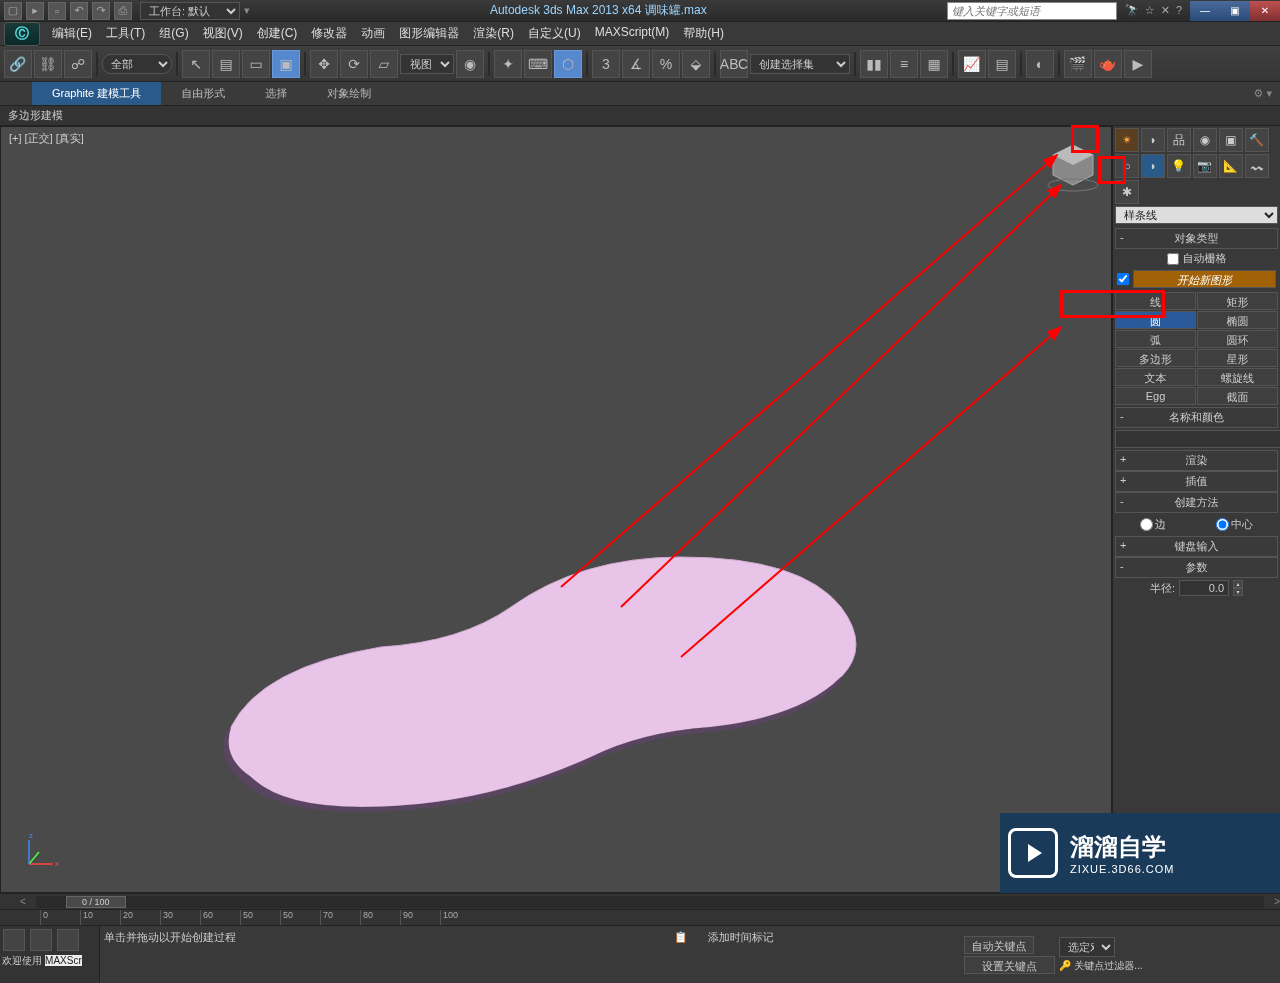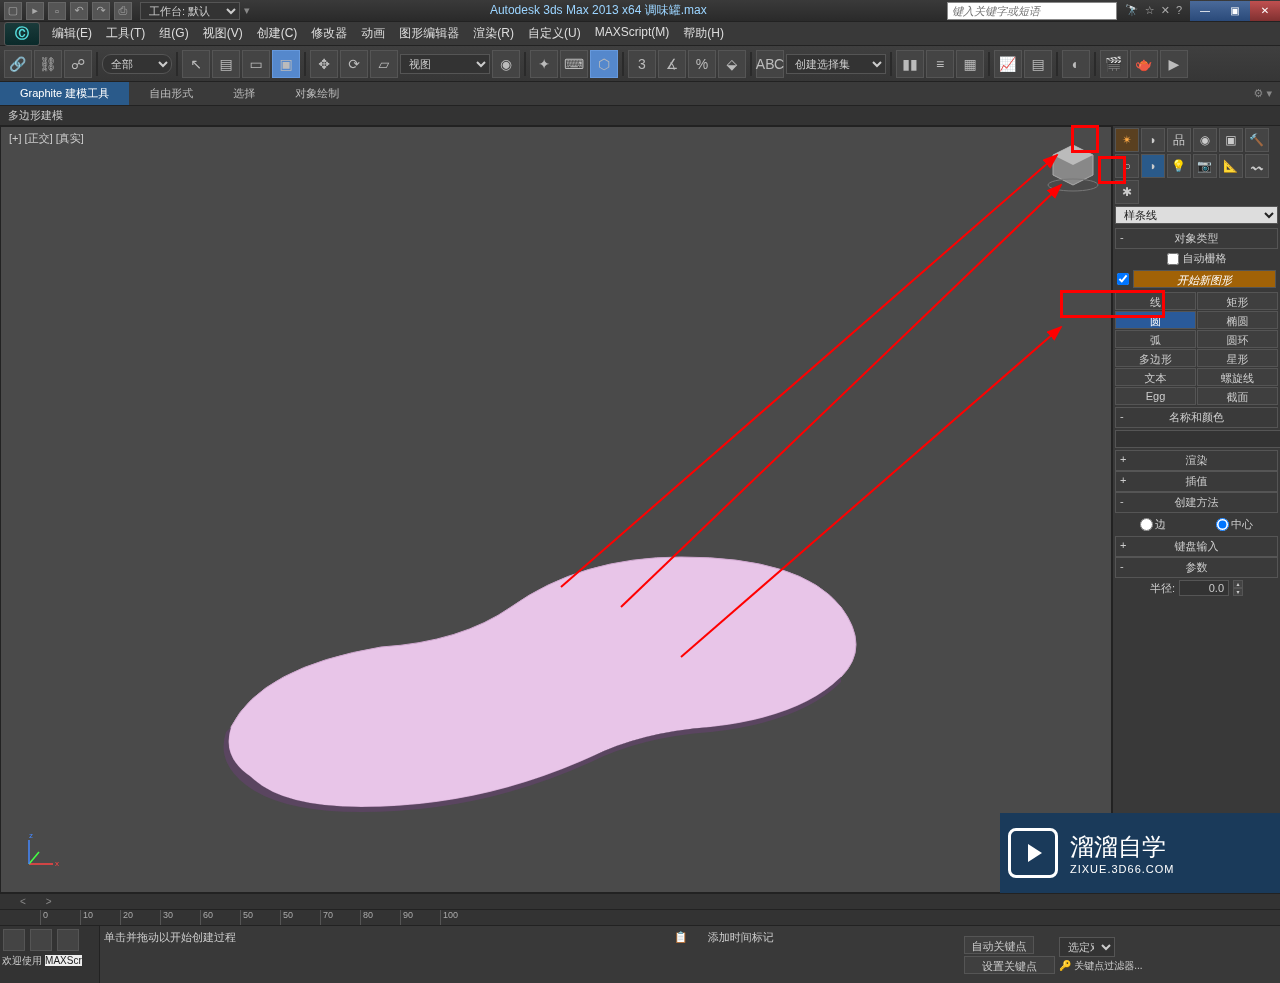--- a/index.html
+++ b/index.html
@@ -27,21 +27,21 @@
     
     .main-toolbar { height: 36px; background: linear-gradient(#3f3f3f, #363636); display: flex; align-items: center; border-bottom: 1px solid #222; padding: 0 4px; gap: 2px; }
     .tool-btn { width: 28px; height: 28px; background: #444; border: 1px solid #555; display: flex; align-items: center; justify-content: center; color: #bbb; font-size: 14px; }
     .tool-btn.active { background: #5588cc; border-color: #6699dd; }
     .tool-sep { width: 2px; height: 24px; background: #2a2a2a; margin: 0 2px; }
     .filter-dd { background: #333; border: 1px solid #555; color: #ccc; height: 20px; padding: 0 4px; font-size: 11px; }
     
     
     .ribbon { height: 24px; background: #3a3a3a; display: flex; align-items: center; border-bottom: 1px solid #222; }
     .ribbon-tab { padding: 4px 20px; color: #bbb; font-size: 11px; }
-    .ribbon-tab.active { background: #2a5a8a; color: #fff; }
+    .ribbon-tab.active { background: #2a5a8a; color: #fff; margin-left: 32px; }
     .ribbon-end { margin-left: auto; padding-right: 8px; color: #888; }
     
     .subribbon { height: 20px; background: #333; display: flex; align-items: center; padding-left: 8px; font-size: 11px; border-bottom: 1px solid #222; }
     
     
     .main-area { display: flex; height: calc(100% - 126px - 90px); }
     
     .viewport-area { flex: 1; background: #4a4a4a; position: relative; border: 1px solid #222; }
     .viewport-label { position: absolute; top: 4px; left: 8px; color: #ccc; font-size: 11px; }
     .viewcube { position: absolute; top: 8px; right: 8px; width: 60px; height: 60px; }
@@ -106,21 +106,21 @@
     .status-line { font-size: 11px; color: #ccc; display: flex; align-items: center; gap: 20px; }
     .coord-box { display: flex; align-items: center; gap: 4px; }
     .coord-box span.val { background: #333; border: 1px solid #555; padding: 0 6px; width: 50px; display: inline-block; text-align: right; }
     
     .status-right { width: 320px; display: flex; align-items: center; gap: 4px; padding: 4px; font-size: 11px; }
     
     
     .watermark { position: absolute; bottom: 90px; right: 0; width: 280px; height: 80px; background: #1a3a5a; display: flex; align-items: center; padding: 8px; gap: 12px; color: #fff; }
     .watermark-icon { width: 50px; height: 50px; border: 3px solid #fff; border-radius: 8px; display: flex; align-items: center; justify-content: center; }
     .watermark-text { display: flex; flex-direction: column; }
-    .watermark-cn { font-size: 24px; font-weight: normal; }
+    .watermark-cn { font-size: 24px; font-weight: bold; }
     .watermark-en { font-size: 11px; letter-spacing: 1px; }
   </style>
 </head>
 <body>
 
 <div class="title-bar">
   <div class="title-icons">
     <div class="title-icon">▢</div>
     <div class="title-icon">▸</div>
     <div class="title-icon">▫</div>
@@ -177,21 +177,21 @@
   </select>
   <div class="tool-sep"></div>
   <div class="tool-btn">↖</div>
   <div class="tool-btn">▤</div>
   <div class="tool-btn">▭</div>
   <div class="tool-btn active">▣</div>
   <div class="tool-sep"></div>
   <div class="tool-btn">✥</div>
   <div class="tool-btn">⟳</div>
   <div class="tool-btn">▱</div>
-  <select class="filter-dd" style="width:90px;">
+  <select class="filter-dd" style="width:54px;text-align:center;">
     <option>视图</option>
   </select>
   <div class="tool-btn">◉</div>
   <div class="tool-sep"></div>
   <div class="tool-btn">✦</div>
   <div class="tool-btn">⌨</div>
   <div class="tool-btn active">⬡</div>
   <div class="tool-sep"></div>
   <div class="tool-btn">3</div>
   <div class="tool-btn">∡</div>
@@ -343,20 +343,23 @@
   </div>
 </div>
 
 <div class="red-box" style="top:125px; left:1071px; width:28px; height:28px;"></div>
 <div class="red-box" style="top:156px; left:1098px; width:28px; height:28px;"></div>
 <div class="red-box" style="top:290px; left:1060px; width:105px; height:28px;"></div>
 
 <div class="bottom-area">
   <div class="timeline-row">
     <span style="color:#888;margin-right:10px;">&lt;</span>
+    <div class="slider-track">
+      <div class="slider-handle">0 / 100</div>
+    </div>
     <span style="color:#888;margin-left:10px;">&gt;</span>
   </div>
   <div class="ruler-row">
     <div style="width:40px;"></div>
     <div class="ruler-tick">0</div>
     <div class="ruler-tick">10</div>
     <div class="ruler-tick">20</div>
     <div class="ruler-tick">30</div>
     <div class="ruler-tick">60</div>
     <div class="ruler-tick">50</div>

